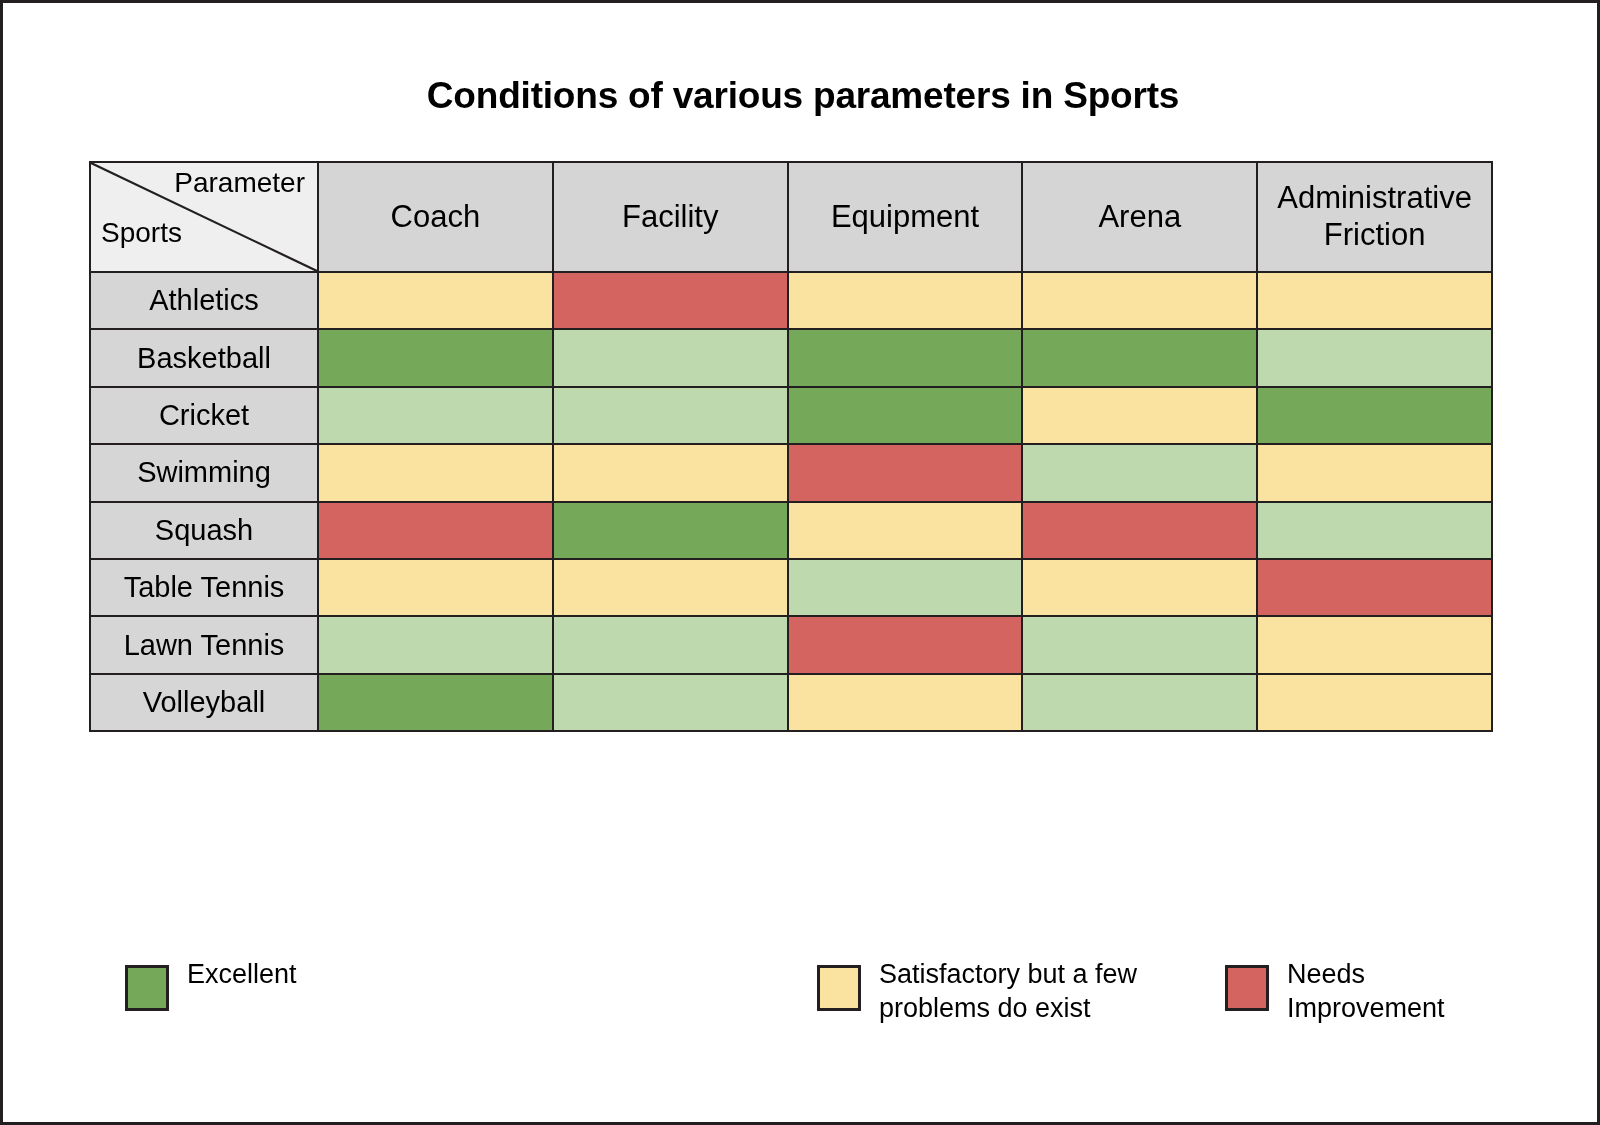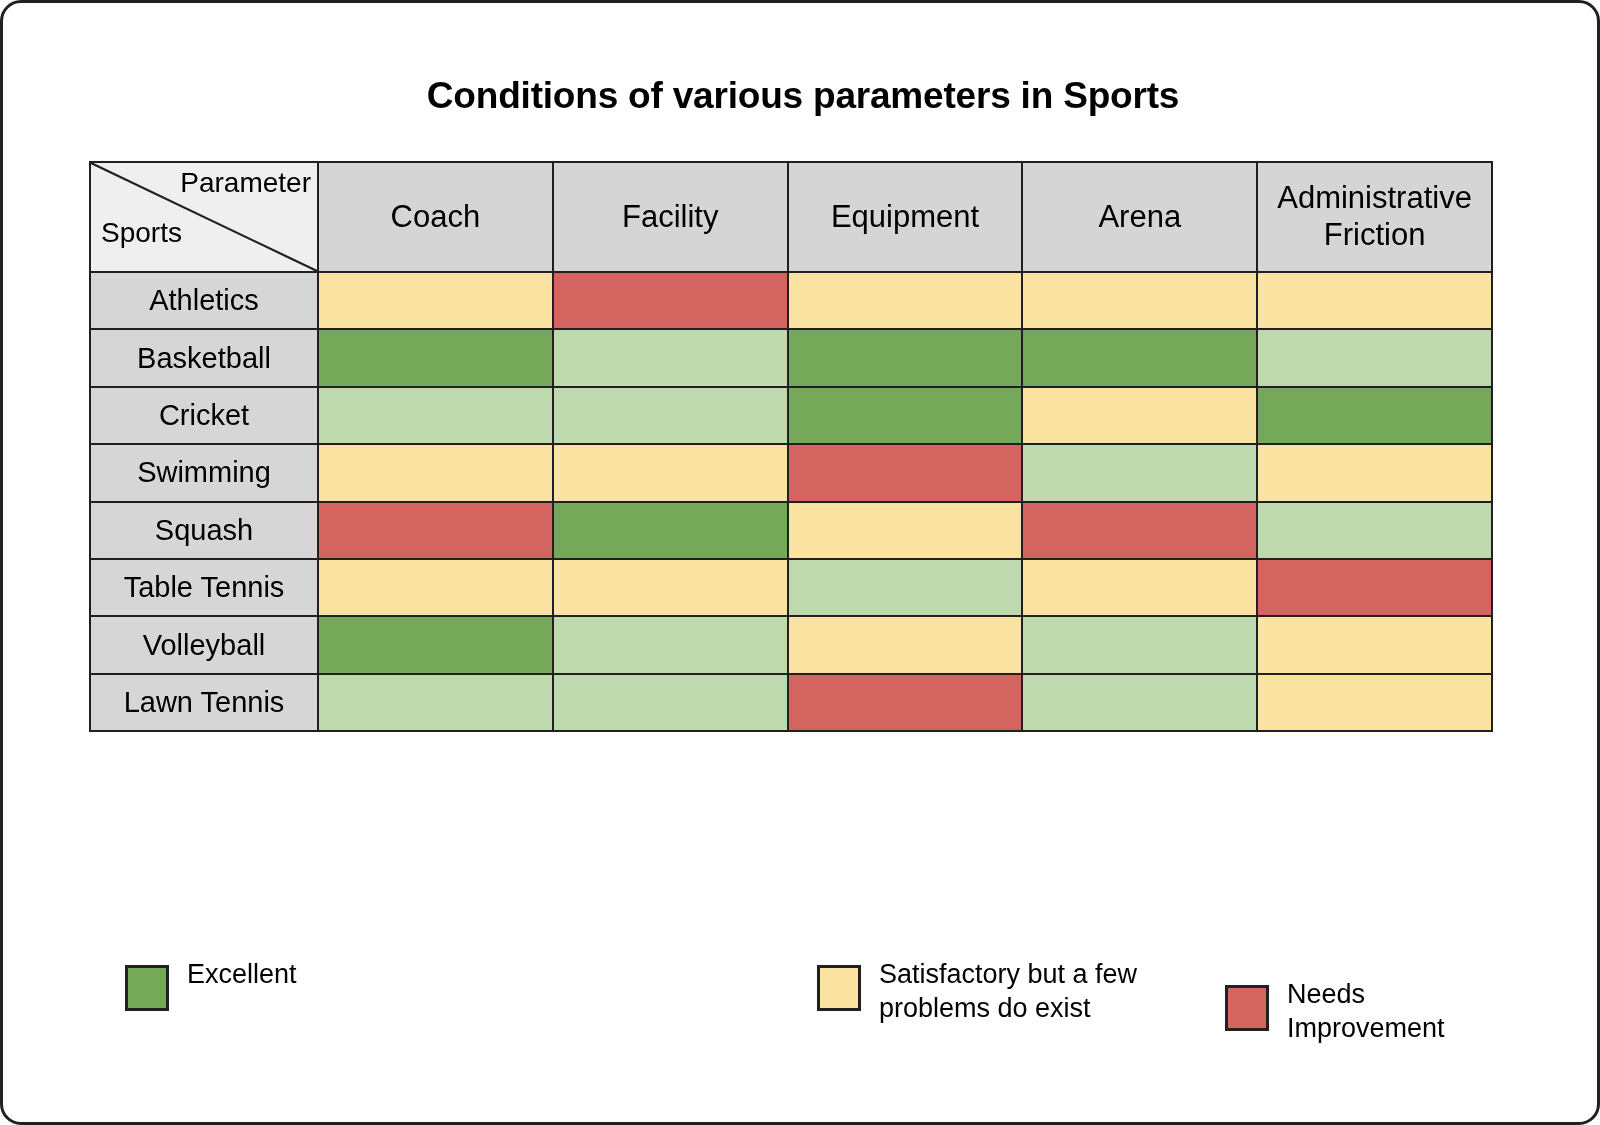--- a/index.html
+++ b/index.html
@@ -63,21 +63,21 @@
     overflow: hidden;
   }
   td.corner-cell .diag {
     position: absolute;
     left: 0; top: 0;
     width: 100%; height: 100%;
     display: block;
   }
   td.corner-cell .corner-param {
     position: absolute;
-    right: 6px;
+    right: 12px;
     top: 6px;
     font-size: 28px;
     color: #000;
     line-height: 1;
   }
   td.corner-cell .corner-sports {
     position: absolute;
     left: 10px;
     bottom: 24px;
     font-size: 28px;
@@ -137,29 +137,29 @@
   .legend-text {
     margin-left: 18px;
     font-size: 27px;
     line-height: 1.25;
     color: #000;
     max-width: 280px;
   }
   #legend-item-0 { left: 36px;   }
   #legend-item-1 { left: 330px;  }
   #legend-item-2 { left: 728px;  }
-  #legend-item-3 { left: 1136px; margin-top: 20px; }
+  #legend-item-3 { left: 1136px; }
   #legend-item-1 .legend-text { max-width: 285px; }
   #legend-item-2 .legend-text { max-width: 295px; }
   #legend-item-3 .legend-text { max-width: 240px; }
 </style>
 </head>
 <body>
 
-<div id="page" style="border-color: rgb(35, 31, 32); background: rgb(255, 255, 255); border-radius: 21px;">
+<div id="page" style="border-color: rgb(35, 31, 32); background: rgb(255, 255, 255);">
 
   <div id="chart-title">Conditions of various parameters in Sports</div>
 
   <table id="matrix">
     <colgroup>
       <col class="c-sports">
       <col class="c-param">
         <col class="c-param">
         <col class="c-param">
         <col class="c-param">
@@ -225,32 +225,32 @@
         </tr>
         <tr>
           <td class="sport-label" style="border-color: rgb(35, 31, 32); background: rgb(214, 214, 214);">Table Tennis</td>
           <td class="cell" style="background: rgb(250, 227, 160); border-color: rgb(35, 31, 32);"></td>
           <td class="cell" style="background: rgb(250, 227, 160); border-color: rgb(35, 31, 32);"></td>
           <td class="cell" style="background: rgb(190, 217, 174); border-color: rgb(35, 31, 32);"></td>
           <td class="cell" style="background: rgb(250, 227, 160); border-color: rgb(35, 31, 32);"></td>
           <td class="cell" style="background: rgb(211, 100, 95); border-color: rgb(35, 31, 32);"></td>
         </tr>
         <tr>
+          <td class="sport-label" style="border-color: rgb(35, 31, 32); background: rgb(214, 214, 214);">Lawn Tennis</td>
+          <td class="cell" style="background: rgb(190, 217, 174); border-color: rgb(35, 31, 32);"></td>
+          <td class="cell" style="background: rgb(190, 217, 174); border-color: rgb(35, 31, 32);"></td>
+          <td class="cell" style="background: rgb(211, 100, 95); border-color: rgb(35, 31, 32);"></td>
+          <td class="cell" style="background: rgb(190, 217, 174); border-color: rgb(35, 31, 32);"></td>
+          <td class="cell" style="background: rgb(250, 227, 160); border-color: rgb(35, 31, 32);"></td>
+        </tr>
+        <tr>
           <td class="sport-label" style="border-color: rgb(35, 31, 32); background: rgb(214, 214, 214);">Volleyball</td>
           <td class="cell" style="background: rgb(118, 168, 90); border-color: rgb(35, 31, 32);"></td>
           <td class="cell" style="background: rgb(190, 217, 174); border-color: rgb(35, 31, 32);"></td>
           <td class="cell" style="background: rgb(250, 227, 160); border-color: rgb(35, 31, 32);"></td>
-          <td class="cell" style="background: rgb(190, 217, 174); border-color: rgb(35, 31, 32);"></td>
-          <td class="cell" style="background: rgb(250, 227, 160); border-color: rgb(35, 31, 32);"></td>
-        </tr>
-        <tr>
-          <td class="sport-label" style="border-color: rgb(35, 31, 32); background: rgb(214, 214, 214);">Lawn Tennis</td>
-          <td class="cell" style="background: rgb(190, 217, 174); border-color: rgb(35, 31, 32);"></td>
-          <td class="cell" style="background: rgb(190, 217, 174); border-color: rgb(35, 31, 32);"></td>
-          <td class="cell" style="background: rgb(211, 100, 95); border-color: rgb(35, 31, 32);"></td>
           <td class="cell" style="background: rgb(190, 217, 174); border-color: rgb(35, 31, 32);"></td>
           <td class="cell" style="background: rgb(250, 227, 160); border-color: rgb(35, 31, 32);"></td>
         </tr>
       </tbody>
   </table>
 
   <div id="legend">
     <div class="legend-item" id="legend-item-0">
       <span class="legend-swatch" style="background: rgb(118, 168, 90);"></span>
       <span class="legend-text">Excellent</span>

